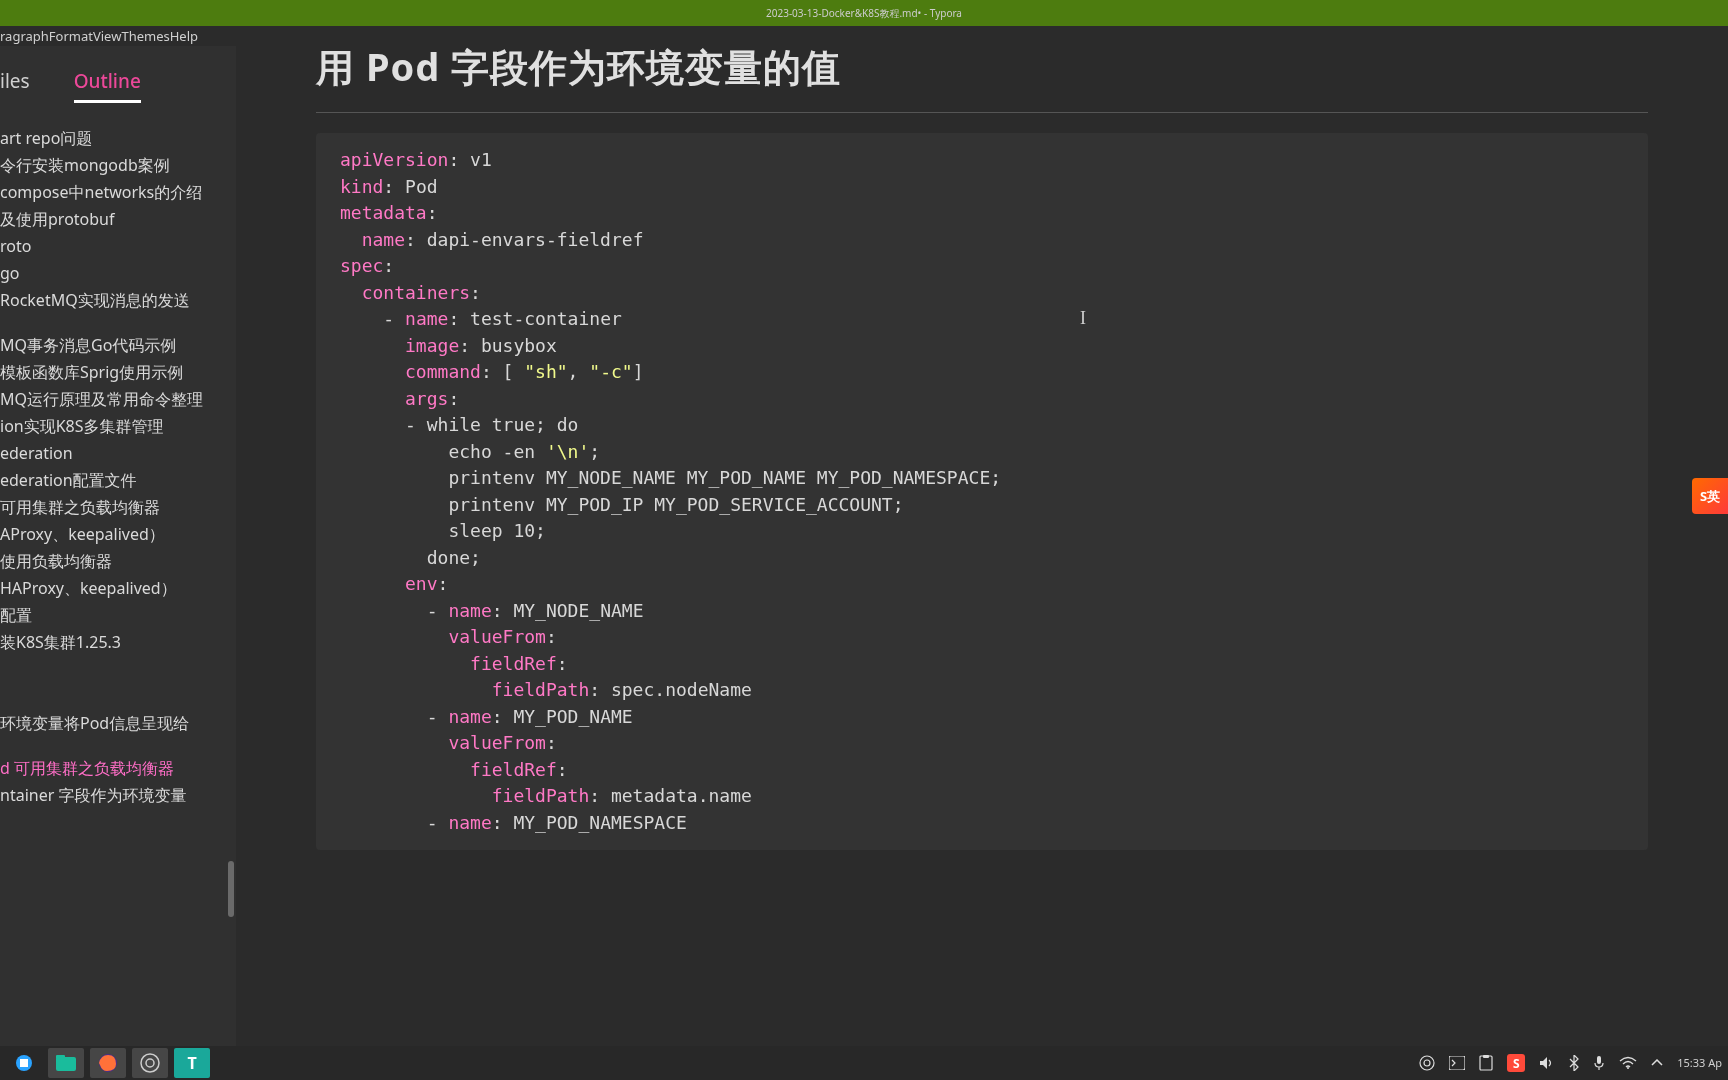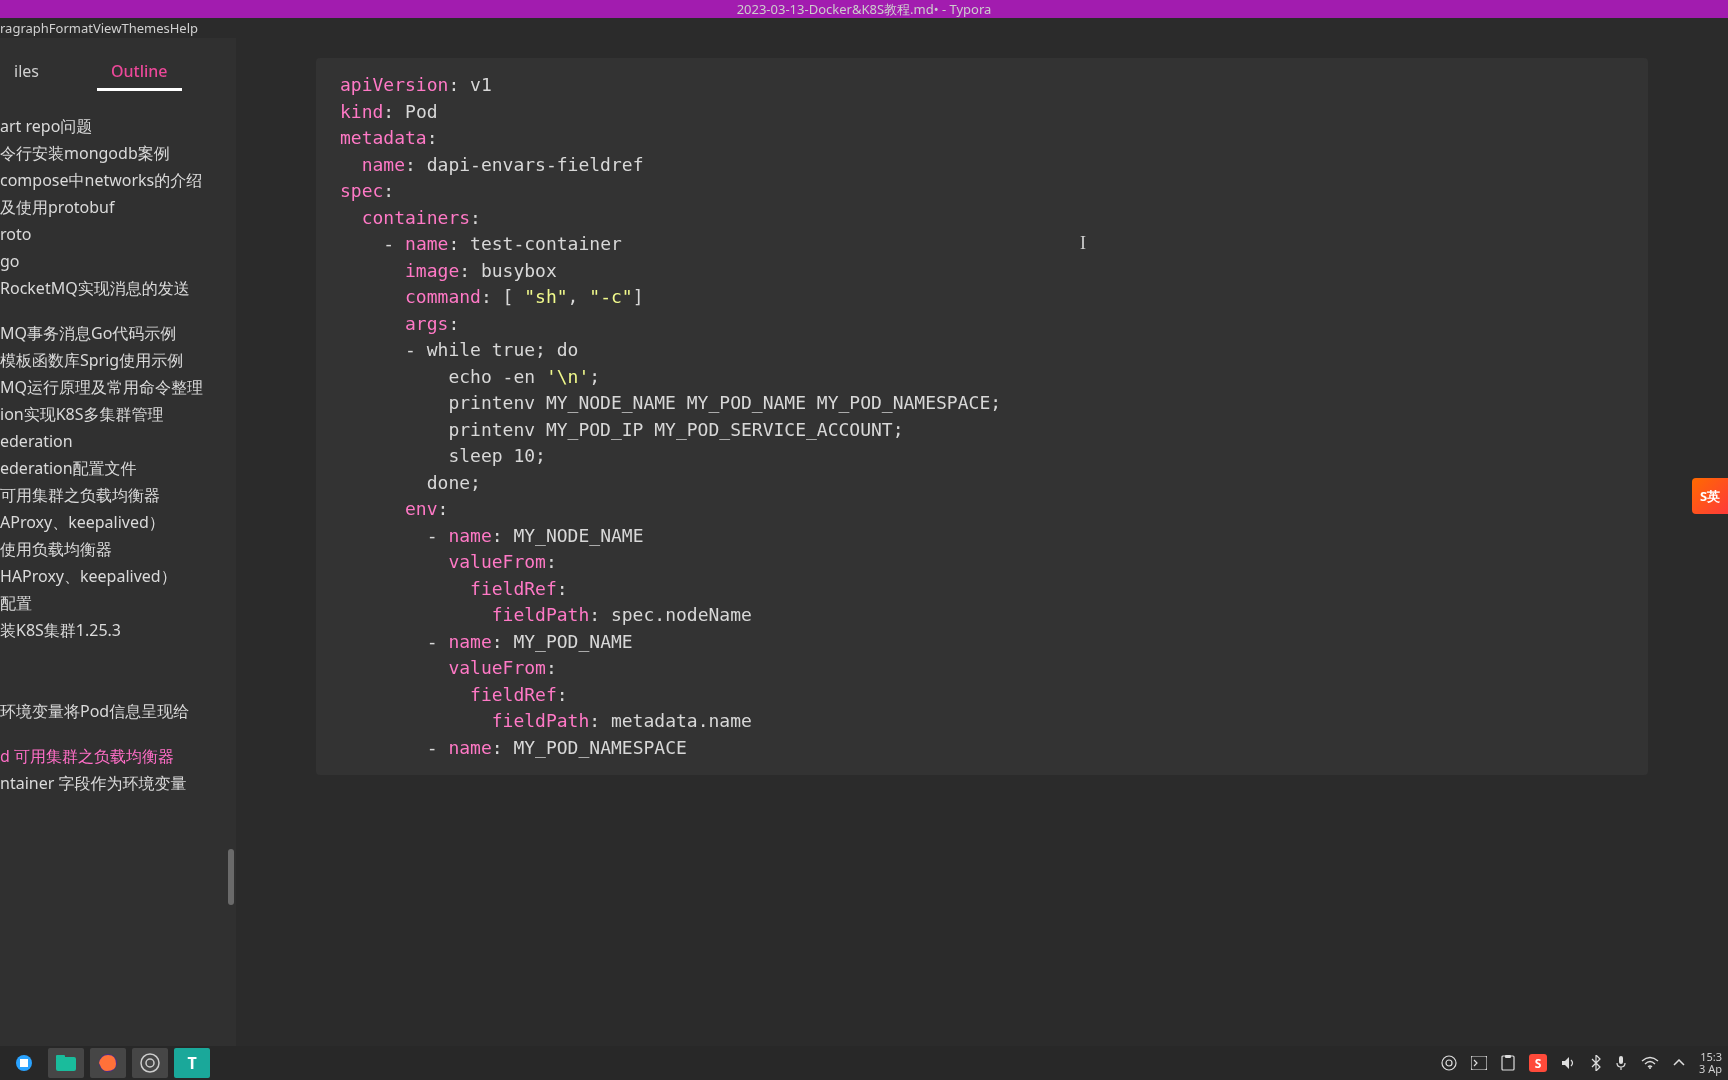--- a/index.html
+++ b/index.html
@@ -5,27 +5,27 @@
     * { margin: 0; padding: 0; box-sizing: border-box; }
     body {
       width: 1728px;
       height: 1080px;
       background: #252525;
       font-family: "Noto Sans", "Microsoft YaHei", sans-serif;
       overflow: hidden;
       position: relative;
     }
     .titlebar {
-      height: 18px;
-      background: #a21caf;
+      height: 26px;
+      background: #4d7c0f;
       display: flex;
       align-items: center;
       justify-content: center;
       color: #cccccc;
-      font-size: 13px;
+      font-size: 10px;
     }
     .menubar {
       height: 20px;
       background: #2b2b2b;
       display: flex;
       align-items: center;
       padding-left: 0;
       color: #d0d0d0;
       font-size: 13px;
     }
@@ -44,22 +44,22 @@
     }
     .sidebar-tabs {
       display: flex;
       padding: 18px 0 8px 0;
       justify-content: flex-start;
       gap: 40px;
       border-bottom: none;
     }
     .sidebar-tab {
       color: #d0d0d0;
-      font-size: 16px;
-      padding: 4px 14px;
+      font-size: 19px;
+      padding: 4px 0;
       cursor: pointer;
     }
     .sidebar-tab.outline {
       color: #ec4899;
       font-weight: 500;
       border-bottom: 3px solid #ffffff;
       margin-left: 4px;
       padding-bottom: 6px;
     }
     .outline-list {
@@ -180,21 +180,21 @@
       align-items: center;
       justify-content: center;
       font-size: 18px;
       cursor: pointer;
       border-radius: 2px;
     }
     .task-icon.active {
       background: #464646;
     }
     .tray { display: flex; gap: 14px; align-items: center; color: #d0d0d0; font-size: 13px; }
-    .tray .col { display: flex; flex-direction: column; font-size: 11px; line-height: 12px; text-align: right; align-items: flex-end; }
+    .tray .col { display: flex; flex-direction: row; font-size: 11px; line-height: 12px; text-align: right; align-items: flex-end; }
     .ime-badge {
       position: absolute;
       right: 0;
       top: 478px;
       width: 36px;
       height: 36px;
       background: linear-gradient(135deg, #ff6a00, #ff3a3a);
       border-radius: 4px 0 0 4px;
       color: #fff;
       display: flex;
@@ -253,20 +253,21 @@
         <div class="outline-item">环境变量将Pod信息呈现给</div>
         <div class="outline-item spacer"></div>
         <div class="outline-item active">d 可用集群之负载均衡器</div>
         <div class="outline-item">ntainer 字段作为环境变量</div>
         <div class="outline-scrollbar"></div>
     </div>
   </div>
 
   <div class="main">
     <div class="content">
+      <div class="heading">用 Pod 字段作为环境变量的值</div>
       <div class="code-block">
         <span class="cursor">I</span>
 <pre><span class="k">apiVersion</span><span class="c">:</span><span class="v"> v1</span>
 <span class="k">kind</span><span class="c">:</span><span class="v"> Pod</span>
 <span class="k">metadata</span><span class="c">:</span>
 <span>  </span><span class="k">name</span><span class="c">:</span><span class="v"> dapi-envars-fieldref</span>
 <span class="k">spec</span><span class="c">:</span>
 <span>  </span><span class="k">containers</span><span class="c">:</span>
 <span>    </span><span class="c">-</span><span> </span><span class="k">name</span><span class="c">:</span><span class="v"> test-container</span>
 <span>      </span><span class="k">image</span><span class="c">:</span><span class="v"> busybox</span>

